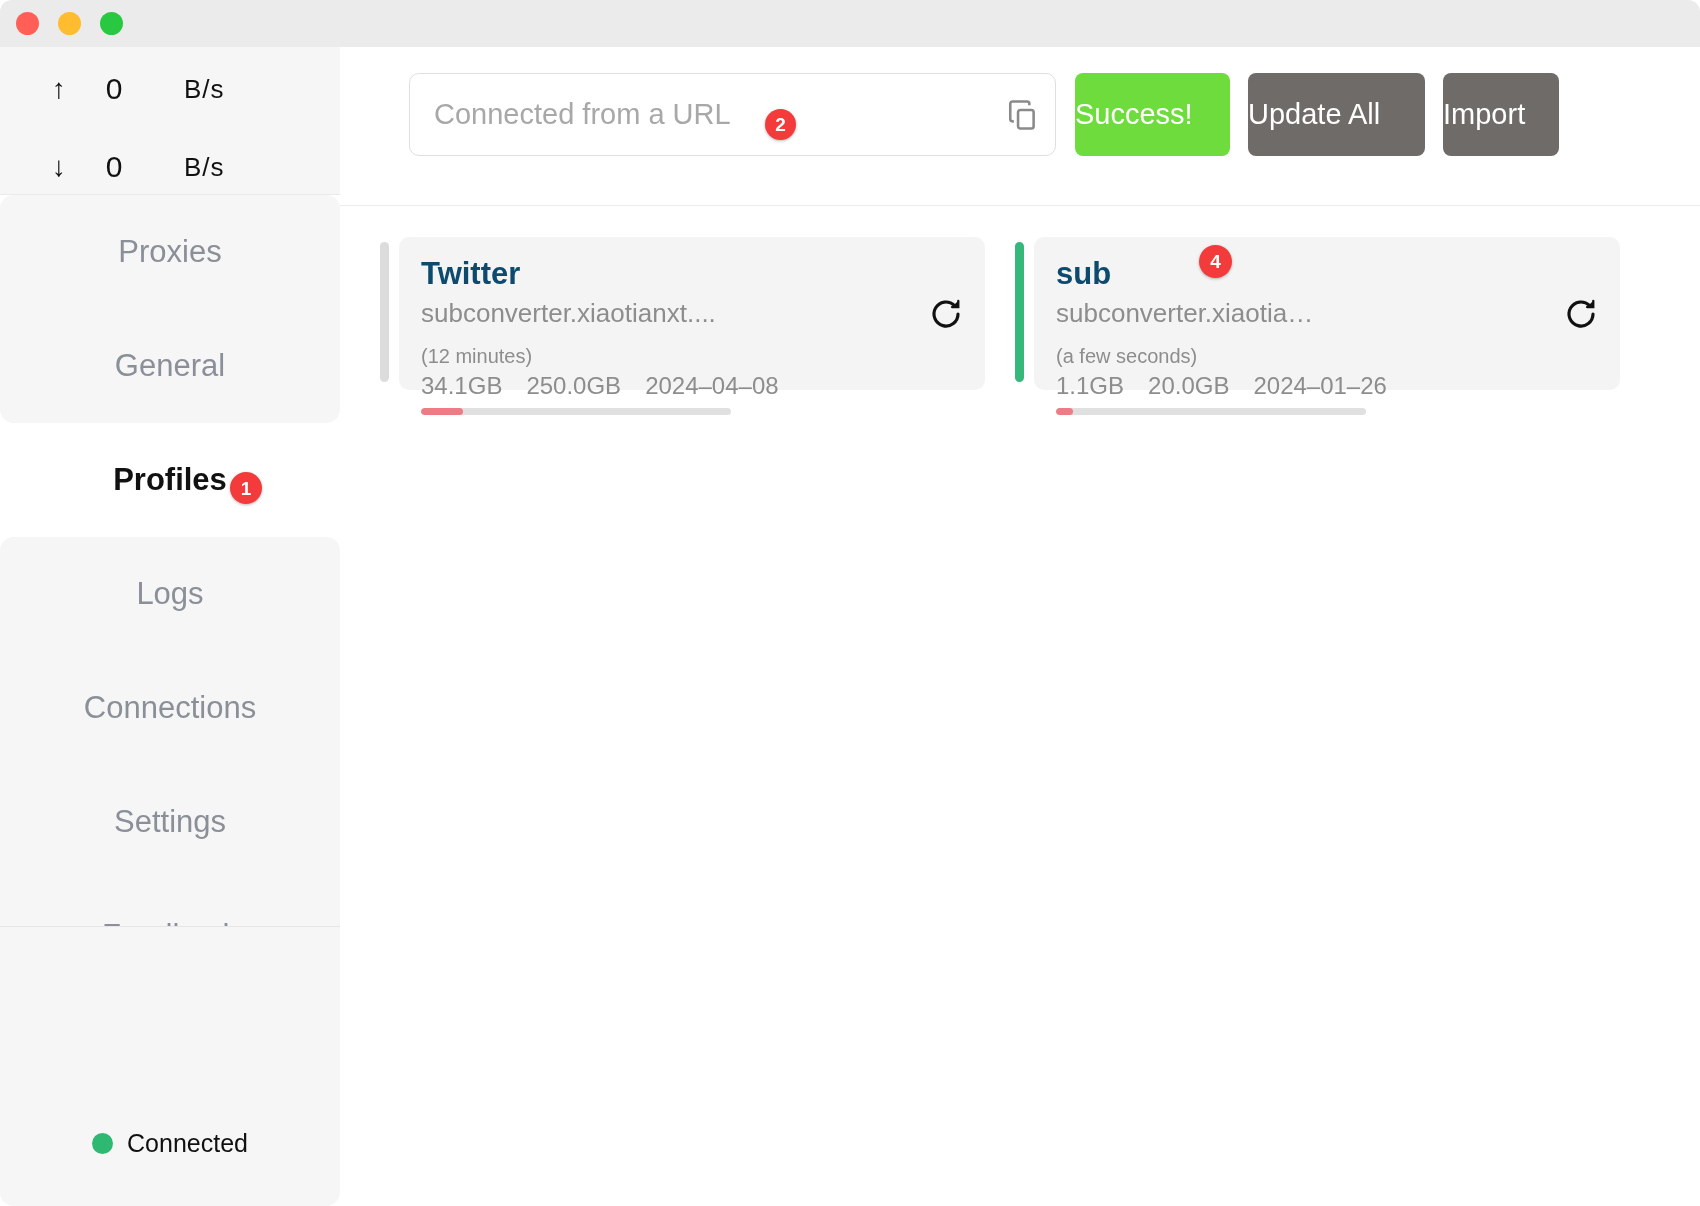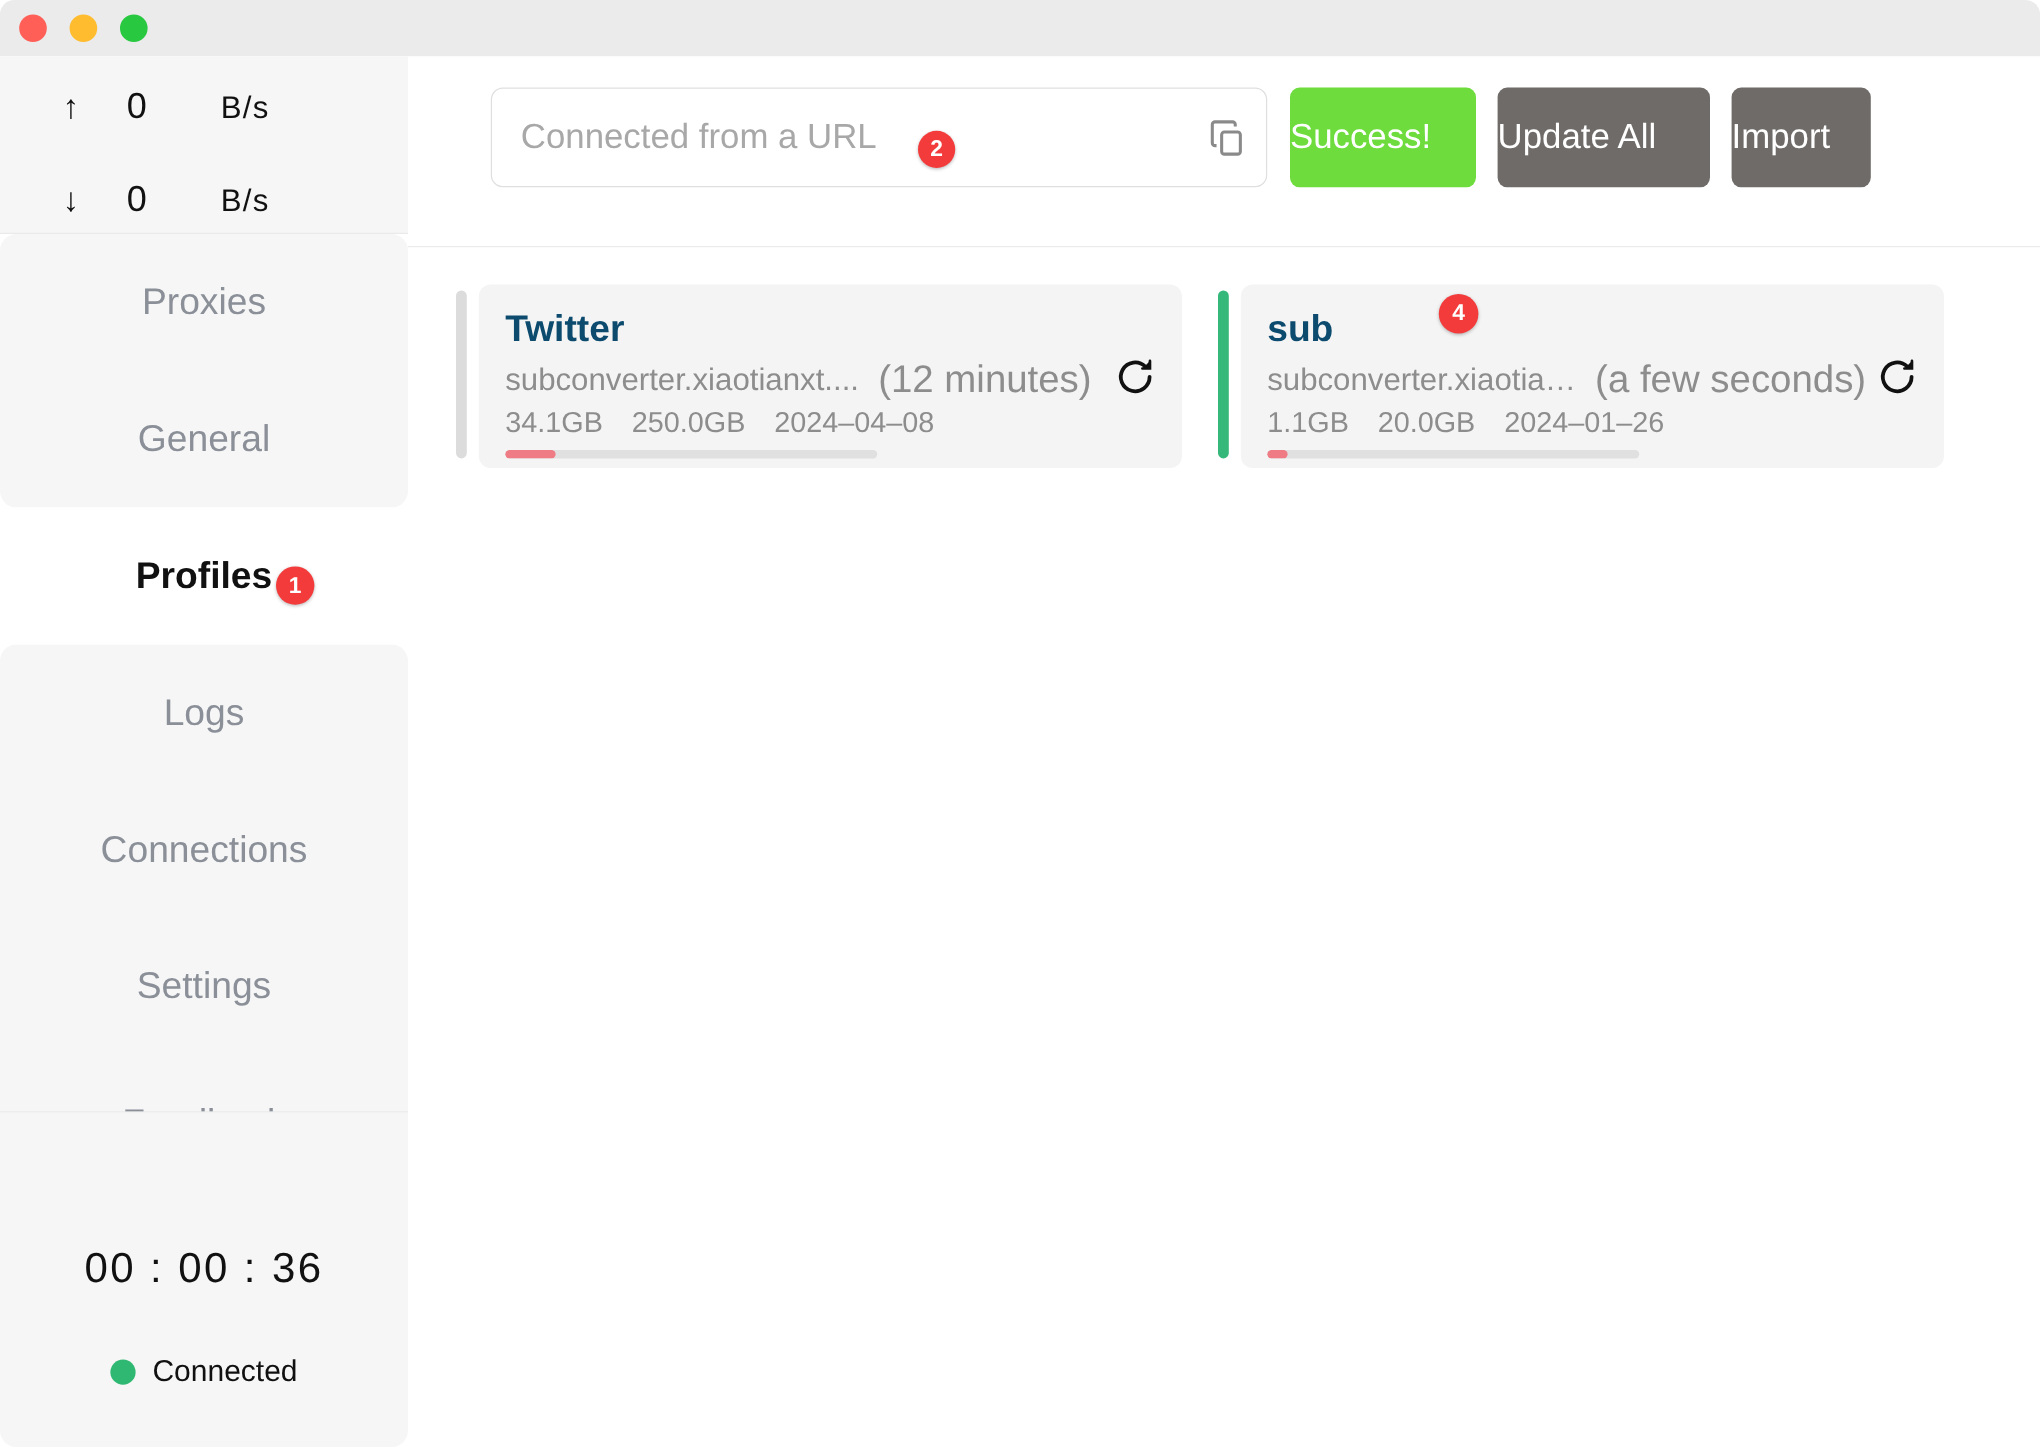--- a/index.html
+++ b/index.html
@@ -261,31 +261,32 @@
     position: relative;
   }
   .card-title {
     font-size: 31px;
     font-weight: 700;
     color: #0c4a6e;
     line-height: 38px;
   }
   .card-sub {
     display: flex;
-    align-items: center;
+    align-items: flex-start;
     gap: 16px;
     margin-top: 5px;
+    flex-direction: column;
   }
   .card-host {
     font-size: 26px;
     color: #8d8d8d;
     white-space: nowrap;
   }
   .card-age {
-    font-size: 32px;
+    font-size: 20px;
     color: #8d8d8d;
     white-space: nowrap;
   }
   .card-meta {
     display: flex;
     gap: 24px;
     margin-top: 4px;
   }
   .card-meta span {
     font-size: 24px;
@@ -371,21 +372,20 @@
         <div class="nav-item">
           <span>Settings</span>
         </div>
         <div class="nav-item">
           <span>Feedback</span>
         </div>
       </div>
     </div>
 
     <div class="status-panel">
-      <div class="timer">00 : 00 : 36</div>
       <div class="conn-status">
         <span class="conn-dot"></span>
         <span class="conn-label">Connected</span>
       </div>
     </div>
   </div>
 
   <div class="main">
 
     <div class="toolbar">

